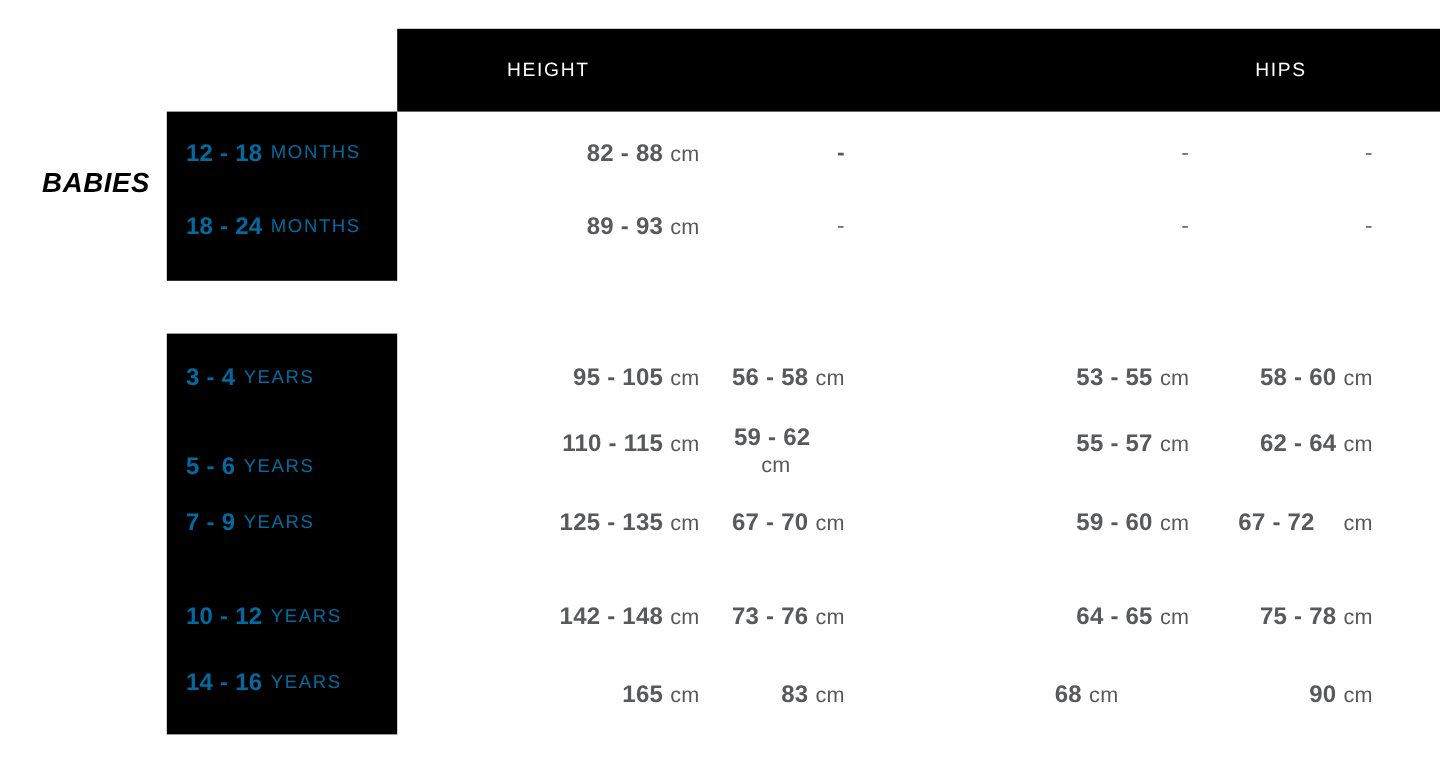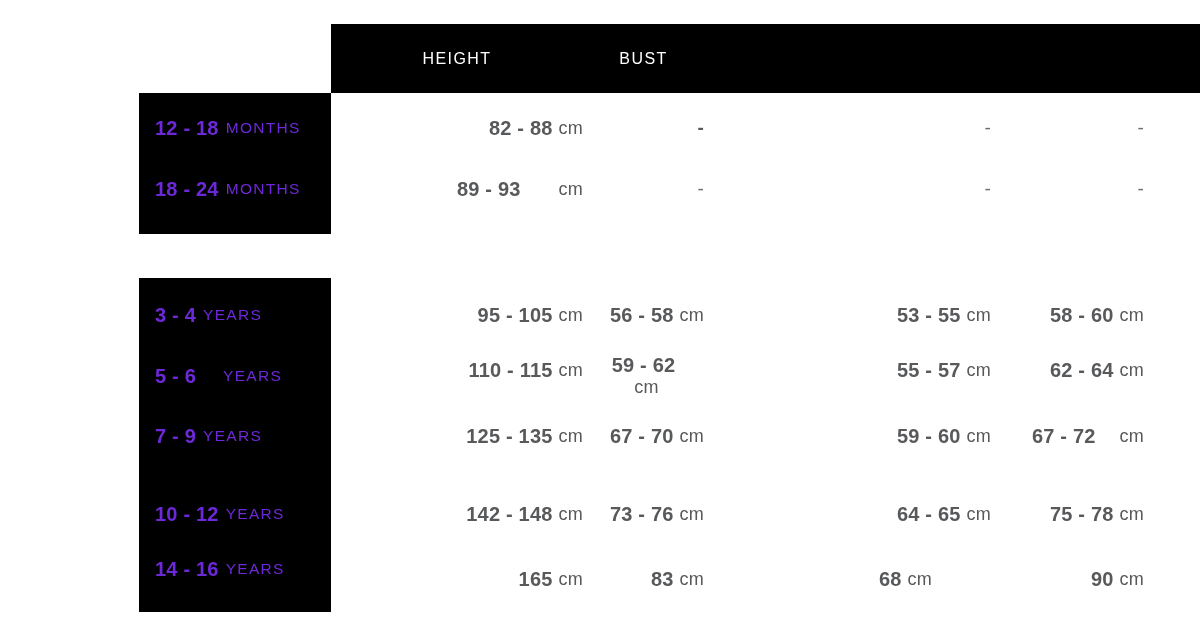--- a/index.html
+++ b/index.html
@@ -48,21 +48,21 @@
     display: flex;
     align-items: center;
     justify-content: center;
     font-weight: normal;
   }
 
   .age-cell {
     position: absolute;
     display: flex;
     align-items: center;
-    color: #6d28d9;
+    color: #0369a1;
     white-space: nowrap;
   }
   .age-cell .num {
     font-size: 20px;
     font-weight: bold;
     letter-spacing: 0.2px;
   }
   .age-cell .unit {
     font-size: 15.5px;
     letter-spacing: 1.3px;
@@ -99,24 +99,25 @@
   }
 </style>
 </head>
 <body>
 
 <div class="sheet">
 
   <div class="blk" style="position:absolute;left:331px;top:24px;width:869px;height:69px;"></div>
 
   <div class="col-head" style="left:331px;top:24px;width:252px;height:69px;">HEIGHT</div>
-  <div class="col-head" style="left:583px;top:24px;width:121px;height:69px;">BUST</div>
+  <div class="col-head" style="left:991px;top:24px;width:153px;height:69px;">HIPS</div>
 
   <div class="blk" style="position:absolute;left:139px;top:93px;width:192px;height:141px;"></div>
 
+  <div class="group-label" style="left:0px;top:130px;width:125px;height:44px;">BABIES</div>
 
   <div class="age-cell" style="left:155px;top:100px;width:176px;height:56px;">
     <span class="num">12 - 18</span>
     <span class="unit">MONTHS</span>
   </div>
   <div class="val-cell" style="left:331px;top:100px;width:252px;height:56px;">
     <span class="num">82 - 88</span>
     <span class="unit">cm</span>
   </div>
   <div class="val-cell dash" style="left:583px;top:100px;width:121px;height:56px;">
@@ -126,21 +127,21 @@
     <span class="num">-</span>
   </div>
   <div class="val-cell dash thin" style="left:991px;top:100px;width:153px;height:56px;">
     <span class="num">-</span>
   </div>
 
   <div class="age-cell" style="left:155px;top:161px;width:176px;height:56px;">
     <span class="num">18 - 24</span>
     <span class="unit">MONTHS</span>
   </div>
-  <div class="val-cell" style="left:331px;top:161px;width:252px;height:56px;gap:32px;">
+  <div class="val-cell" style="left:331px;top:161px;width:252px;height:56px;">
     <span class="num">89 - 93</span>
     <span class="unit">cm</span>
   </div>
   <div class="val-cell dash thin" style="left:583px;top:161px;width:121px;height:56px;">
     <span class="num">-</span>
   </div>
   <div class="val-cell dash thin" style="left:704px;top:161px;width:287px;height:56px;">
     <span class="num">-</span>
   </div>
   <div class="val-cell dash thin" style="left:991px;top:161px;width:153px;height:56px;">
@@ -164,21 +165,21 @@
   </div>
   <div class="val-cell" style="left:704px;top:287px;width:287px;height:56px;">
     <span class="num">53 - 55</span>
     <span class="unit">cm</span>
   </div>
   <div class="val-cell" style="left:991px;top:287px;width:153px;height:56px;">
     <span class="num">58 - 60</span>
     <span class="unit">cm</span>
   </div>
 
-  <div class="age-cell" style="left:155px;top:348px;width:176px;height:56px;gap:20px;">
+  <div class="age-cell" style="left:155px;top:361px;width:176px;height:56px;">
     <span class="num">5 - 6</span>
     <span class="unit">YEARS</span>
   </div>
   <div class="val-cell" style="left:331px;top:342px;width:252px;height:56px;">
     <span class="num">110 - 115</span>
     <span class="unit">cm</span>
   </div>
   <div class="val-cell" style="left:583px;top:342px;width:121px;height:56px;flex-direction:column;">
     <span class="num">59 - 62</span>
     <span class="unit">cm</span>

